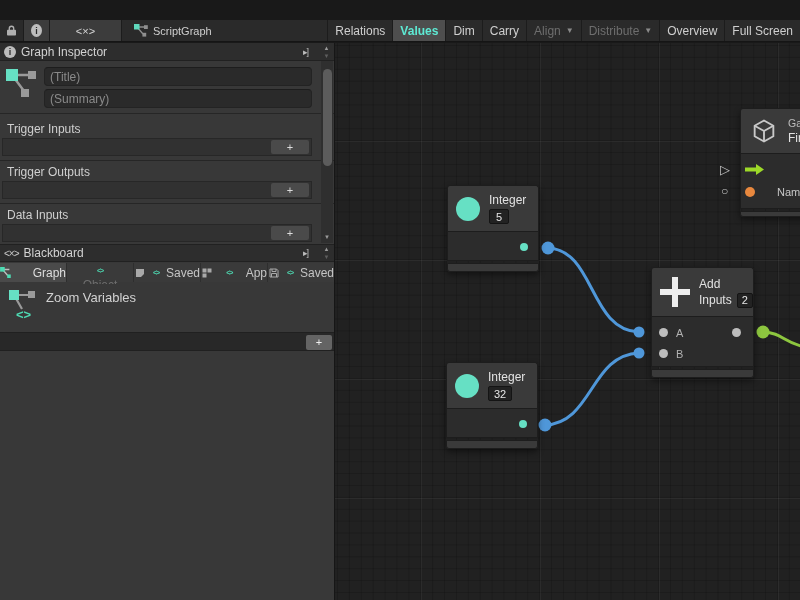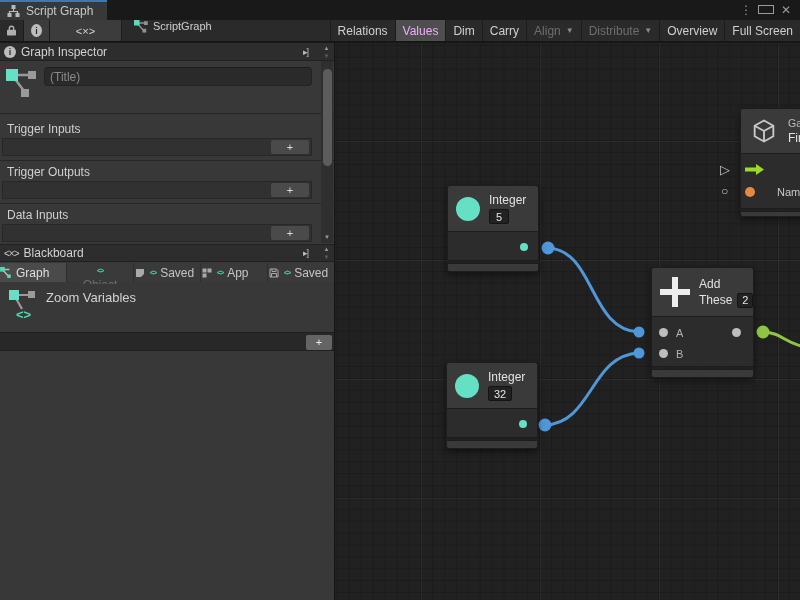--- a/index.html
+++ b/index.html
@@ -14,24 +14,24 @@
   .win-controls { margin-left:auto; display:flex; align-items:center; gap:4px; padding-right:6px; color:#9b9b9b; }
   .win-controls span { width:16px; text-align:center; font-size:12px; cursor:default; }
   .maxbox { display:inline-block; width:9px; height:9px; border:1.5px solid #9b9b9b; }
 
   
   .toolbar { position:absolute; top:20px; left:0; right:0; height:22px; background:#2a2a2a;
     border-bottom:1px solid #151515; display:flex; align-items:stretch; font-size:12px; }
   .tbtn { display:flex; align-items:center; justify-content:center; padding:0 7px; color:#cfcfcf;
     border-right:1px solid #1c1c1c; background:#2a2a2a; white-space:nowrap; }
   .tbtn.raised { background:#3c3c3c; }
-  .tbtn.active { background:#4e4e4e; color:#f0abfc; }
+  .tbtn.active { background:#4e4e4e; color:#5eead4;font-weight:bold; }
   .tbtn.disabled { color:#6e6e6e; }
   .caret { font-size:8px; margin-left:5px; color:#8a8a8a; }
-  .chip { display:flex; gap:5px; padding:0 10px 0 12px; font-size:11px; color:#cfcfcf; }
+  .chip { display:flex; align-items:center; gap:5px; padding:0 10px 0 12px; font-size:11px; color:#cfcfcf; }
   .zoomgrp { display:flex; align-items:center; gap:8px; padding:0 8px; }
   .zoom-track { position:relative; width:95px; height:2px; background:#6a6a6a; border-radius:1px; }
   .zoom-handle { position:absolute; top:-4px; left:84px; width:10px; height:10px; border-radius:50%; background:#989898; }
   .tb-right { margin-left:auto; display:flex; align-items:stretch; border-left:1px solid #1c1c1c; }
   .infodot { width:13px; height:13px; border-radius:50%; background:#bdbdbd; color:#2a2a2a; font-weight:bold;
     font-size:9px; display:flex; align-items:center; justify-content:center; }
 
   
   .bodywrap { position:absolute; top:43px; left:0; right:0; bottom:0; display:flex; }
 
@@ -51,21 +51,21 @@
     border-top-color:#1d1d1d; border-radius:4px; color:#8a8a8a; font-size:12px; padding:0 5px;
     font-family:"Liberation Sans", sans-serif; }
   .field::placeholder { color:#8a8a8a; opacity:1; }
   .seclabel { position:absolute; left:7px; font-size:12px; color:#cfcfcf; }
   .listrow { position:absolute; left:2px; right:22px; height:18px; background:#313131; border:1px solid #272727; }
   .plusbtn { position:absolute; right:2px; top:1px; width:38px; height:14px; background:#4a4a4a; border-radius:2px;
     color:#dcdcdc; font-size:11px; display:flex; align-items:center; justify-content:center; }
   .hr { position:absolute; left:0; right:0; height:1px; background:#262626; }
 
   .tabsrow { position:absolute; left:0; right:0; top:220px; height:19px; background:#2e2e2e; display:flex; gap:1px; }
-  .btab { flex:1; display:flex; align-items:center; justify-content:flex-start; gap:4px; background:#3a3a3a;
+  .btab { flex:1; display:flex; align-items:center; justify-content:space-between; gap:4px; background:#3a3a3a;
     font-size:12px; color:#c4c4c4; }
   .btab.active { background:#4a4a4a; color:#dedede; }
   .btab.disabled { color:#6e6e6e;flex-direction:column; }
   .tealmark { color:#4edcb4; font-size:7px; font-weight:bold; letter-spacing:-1px; }
 
   .varhead { position:absolute; top:241px; left:0; right:0; height:47px; background:#383838; }
   .vartitle { position:absolute; left:46px; top:6px; font-size:13px; color:#d2d2d2; }
   .varsub { position:absolute; left:46px; top:23px; font-size:12px; color:#a9a9a9; }
   .newvarrow { position:absolute; top:289px; left:0; right:0; height:19px; background:#282828;
     border-top:1px solid #202020; border-bottom:1px solid #202020; }
@@ -102,36 +102,20 @@
   .bigplus::before { content:""; position:absolute; left:12px; top:0; width:6px; height:30px; background:#ededed; }
   .bigplus::after { content:""; position:absolute; left:0; top:12px; width:30px; height:6px; background:#ededed; }
   .outport-tri { position:absolute; font-size:13px; color:#c4c4c4; }
   .outport-cir { position:absolute; font-size:12px; color:#c4c4c4; }
 </style>
 </head>
 <body>
 
 <div class="screen">
 
-  <div class="titlebar">
-    <div class="doc-tab">
-      <svg width="13" height="12" viewBox="0 0 13 12">
-        <path d="M6.5 2.5v4M2.5 9V6.5h8V9" stroke="#b9b9b9" stroke-width="1.2" fill="none"></path>
-        <rect x="4.5" y="0" width="4" height="4" fill="#b9b9b9"></rect>
-        <rect x="0.5" y="8" width="4" height="4" fill="#b9b9b9"></rect>
-        <rect x="8.5" y="8" width="4" height="4" fill="#b9b9b9"></rect>
-      </svg>
-      <span>Script Graph</span>
-    </div>
-    <div class="win-controls">
-      <span>⋮</span>
-      <span><span class="maxbox"></span></span>
-      <span>✕</span>
-    </div>
-  </div>
 
   <div class="toolbar">
     <div class="tbtn" style="width:24px">
       <svg width="11" height="13" viewBox="0 0 11 13">
         <path d="M2.8 6V4a2.7 2.7 0 015.4 0v2" stroke="#b0b0b0" stroke-width="1.6" fill="none"></path>
         <rect y="5.6" width="11" height="7" rx="1" fill="#b0b0b0"></rect>
       </svg>
     </div>
     <div class="tbtn raised" style="width:26px">
       <span class="infodot">i</span>
@@ -190,20 +174,21 @@
           <span class="arr dim">▼</span>
       </div>
 
       <svg width="34" height="36" viewBox="0 0 34 36" style="position:absolute; left:5px; top:24px">
         <path d="M7 8h16M7 8l12 16" stroke="#9a9a9a" stroke-width="2.4"></path>
         <rect x="1" y="2" width="12" height="12" fill="#66e0c4"></rect>
         <rect x="23" y="4" width="8" height="8" fill="#9a9a9a"></rect>
         <rect x="16" y="22" width="8" height="8" fill="#9a9a9a"></rect>
       </svg>
       <input class="field" style="top: 24px;" placeholder="(Title)">
+      <input class="field" style="top: 46px;" placeholder="(Summary)">
       <div class="hr" style="top:70px"></div>
 
       <span class="seclabel" style="top:79px">Trigger Inputs</span>
       <div class="listrow" style="top:95px">
         <div class="plusbtn">+</div>
       </div>
       <div class="hr" style="top:117px"></div>
 
       <span class="seclabel" style="top:122px">Trigger Outputs</span>
       <div class="listrow" style="top:138px">
@@ -329,21 +314,21 @@
         </div>
         <div class="nfoot" style="height:9px"></div>
       </div>
 
       <div class="node" style="left:316px; top:224px; width:103px">
         <div class="nhead" style="height:49px">
           <span class="bigplus"></span>
           <span style="display:flex; flex-direction:column; gap:2px">
             <span class="ntitle">Add</span>
             <span style="display:flex; align-items:center; gap:5px">
-              <span class="ntitle">These</span>
+              <span class="ntitle">Inputs</span>
               <input class="valbox" style="width: 16px; height: 15px;" value="2">
             </span>
           </span>
         </div>
         <div class="nbody" style="height:51px">
           <div class="prow" style="top:5px">
             <span class="portdot" style="left:7px; top:6px; width:9px; height:9px; background:#bdbdbd"></span>
             <span class="plabel" style="margin-left:24px">A</span>
             <span class="portdot" style="right:12px; top:6px; width:9px; height:9px; background:#bdbdbd"></span>
           </div>

